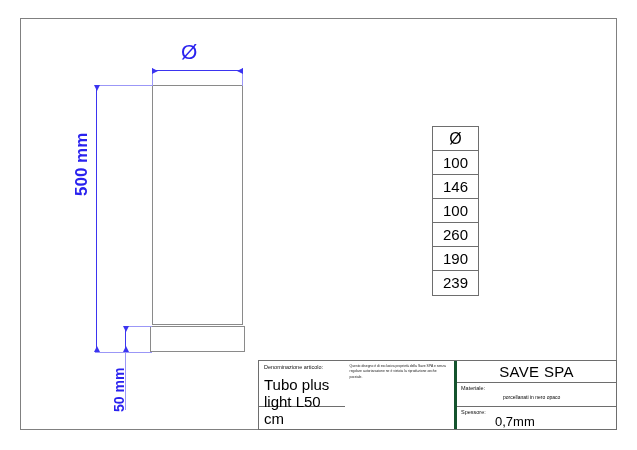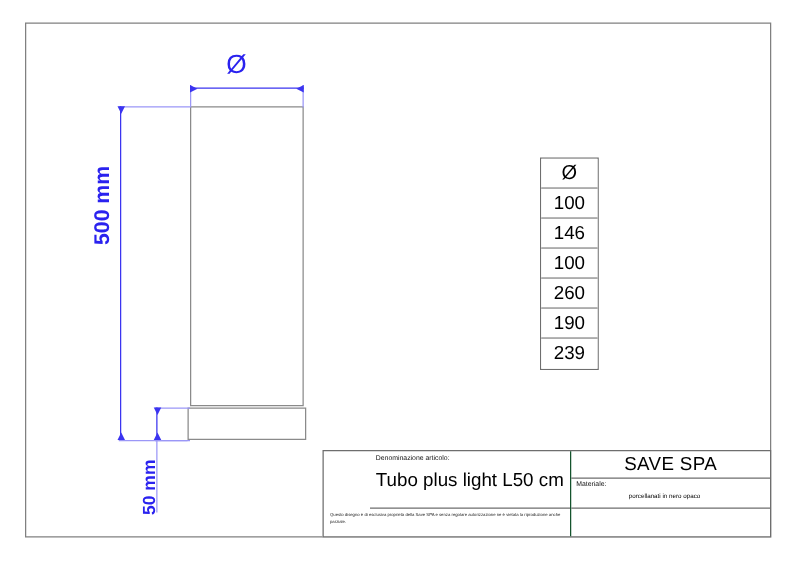--- a/index.html
+++ b/index.html
@@ -48,22 +48,22 @@
   .dtable{position:absolute;left:432px;top:126px;width:47px;
           border:1px solid #6e6e6e;box-sizing:border-box;background:#fff;}
   .dtable .row{height:24px;line-height:24px;text-align:center;font-size:15px;
                border-bottom:1px solid #6e6e6e;box-sizing:border-box;background:#fff;}
   .dtable .row:last-child{border-bottom:none;}
   .dtable .head{font-size:16px;}
 
   
   .titleblock{position:absolute;left:258px;top:360px;width:359px;height:70px;
               border:1px solid #6e6e6e;box-sizing:border-box;display:flex;background:#fff;}
-  .tb-left{width:198px;border-right:1px solid #14532d;box-sizing:border-box;
-           display:flex;flex-direction:column;align-items:flex-end;}
+  .tb-left{width:198px;border-right:3px solid #14532d;box-sizing:border-box;
+           display:flex;flex-direction:row;}
   .tb-right{flex:1;display:flex;flex-direction:column;}
 
   .tb-name-cell{height:46px;border-bottom:1px solid #6e6e6e;box-sizing:border-box;
                 padding:3px 5px 0 5px;}
   .tb-label{font-size:5.5px;color:#111;line-height:1.3;}
   .tb-article{font-size:15px;margin-top:5px;color:#000;}
   .tb-legal{padding:3px 5px;font-size:3.4px;line-height:1.55;color:#222;}
 
   .tb-company{height:22px;border-bottom:1px solid #6e6e6e;box-sizing:border-box;
               display:flex;align-items:center;justify-content:center;
@@ -127,17 +127,21 @@
     </div>
 
     <div class="tb-right">
       <div class="tb-company">SAVE SPA</div>
 
       <div class="tb-mat">
         <div class="tb-label">Materiale:</div>
         <div class="tb-mat-val">porcellanati in nero opaco</div>
       </div>
 
+      <div class="tb-spess">
+        <div class="tb-label">Spessore:</div>
+        <div class="tb-spess-val">0,7mm</div>
+      </div>
     </div>
 
   </div>
 
 </div>
 
 </body></html>

